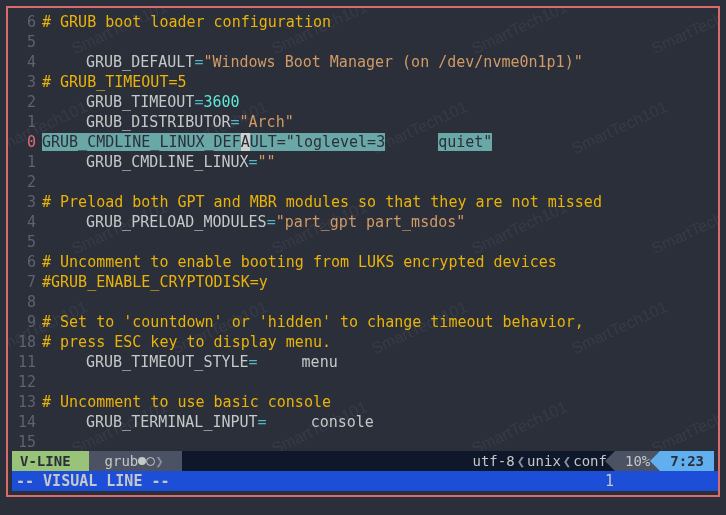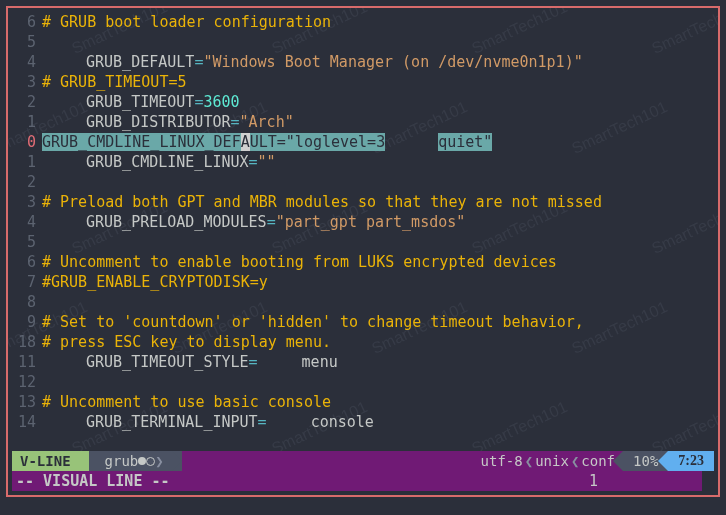--- a/index.html
+++ b/index.html
@@ -46,21 +46,21 @@
   .sel {
     background: #6aa8a8;
     color: #2b2f3a;
   }
   .selvar { background: #6aa8a8; color: #2b2f3a; margin-top: 44px; }
   .curch { background: #d0d0d0; color: #2b2f3a; }
   .statusbar {
     position: absolute;
     left: 4px; right: 4px; bottom: 24px;
     height: 20px;
-    background: #701a75;
+    background: #0f172a;
     display: flex;
     align-items: center;
     font-size: 14px;
   }
   .seg-mode {
     background: #98c379;
     color: #2b2f3a;
     font-weight: bold;
     padding: 0 8px;
     height: 100%;
@@ -119,36 +119,35 @@
   }
   .seg-pos {
     background: #61afef;
     color: #2b2f3a;
     font-weight: bold;
     padding: 0 10px;
     height: 100%;
     display: flex;
     align-items: center;
     position: relative;
-    font-family: Liberation Serif, serif;
   }
   .seg-pos::before {
     content: "";
     position: absolute;
     left: -10px;
     border-top: 10px solid transparent;
     border-bottom: 10px solid transparent;
     border-right: 10px solid #61afef;
   }
   .chev { color: #888fa0; }
   .cmdline {
     position: absolute;
-    left: 4px; right: 16px; bottom: 4px;
+    left: 4px; right: 0; bottom: 4px;
     height: 20px;
-    background: #701a75;
+    background: #1d4ed8;
     color: #c5c8c6;
     display: flex;
     align-items: center;
     padding: 0 4px;
   }
   .cmd-left { font-weight: bold; }
   .cmd-right { margin-left: auto; padding-right: 100px; }
   .watermark {
     position: absolute;
     inset: 0;
@@ -209,20 +208,21 @@
       <div class="line"><span class="gutter">5</span><span class="code"></span></div>
       <div class="line"><span class="gutter">6</span><span class="code"><span class="comment"># Uncomment to enable booting from LUKS encrypted devices</span></span></div>
       <div class="line"><span class="gutter">7</span><span class="code"><span class="comment">#GRUB_ENABLE_CRYPTODISK=y</span></span></div>
       <div class="line"><span class="gutter">8</span><span class="code"></span></div>
       <div class="line"><span class="gutter">9</span><span class="code"><span class="comment"># Set to 'countdown' or 'hidden' to change timeout behavior,</span></span></div>
       <div class="line"><span class="gutter">18</span><span class="code"><span class="comment"># press ESC key to display menu.</span></span></div>
       <div class="line"><span class="gutter">11</span><span class="code"><span class="key">GRUB_TIMEOUT_STYLE</span><span class="eq">=</span><span class="key">menu</span></span></div>
       <div class="line"><span class="gutter">12</span><span class="code"></span></div>
       <div class="line"><span class="gutter">13</span><span class="code"><span class="comment"># Uncomment to use basic console</span></span></div>
       <div class="line"><span class="gutter">14</span><span class="code"><span class="key">GRUB_TERMINAL_INPUT</span><span class="eq">=</span><span class="key">console</span></span></div>
+      <div class="line"><span class="gutter">15</span><span class="code"></span></div>
     </div>
 
   <div class="statusbar">
     <div class="seg-mode">V-LINE</div>
     <div class="seg-file">
       <span>grub</span>
       <span class="dot"></span>
       <span class="ring"></span>
       <span class="chev">❯</span>
     </div>

